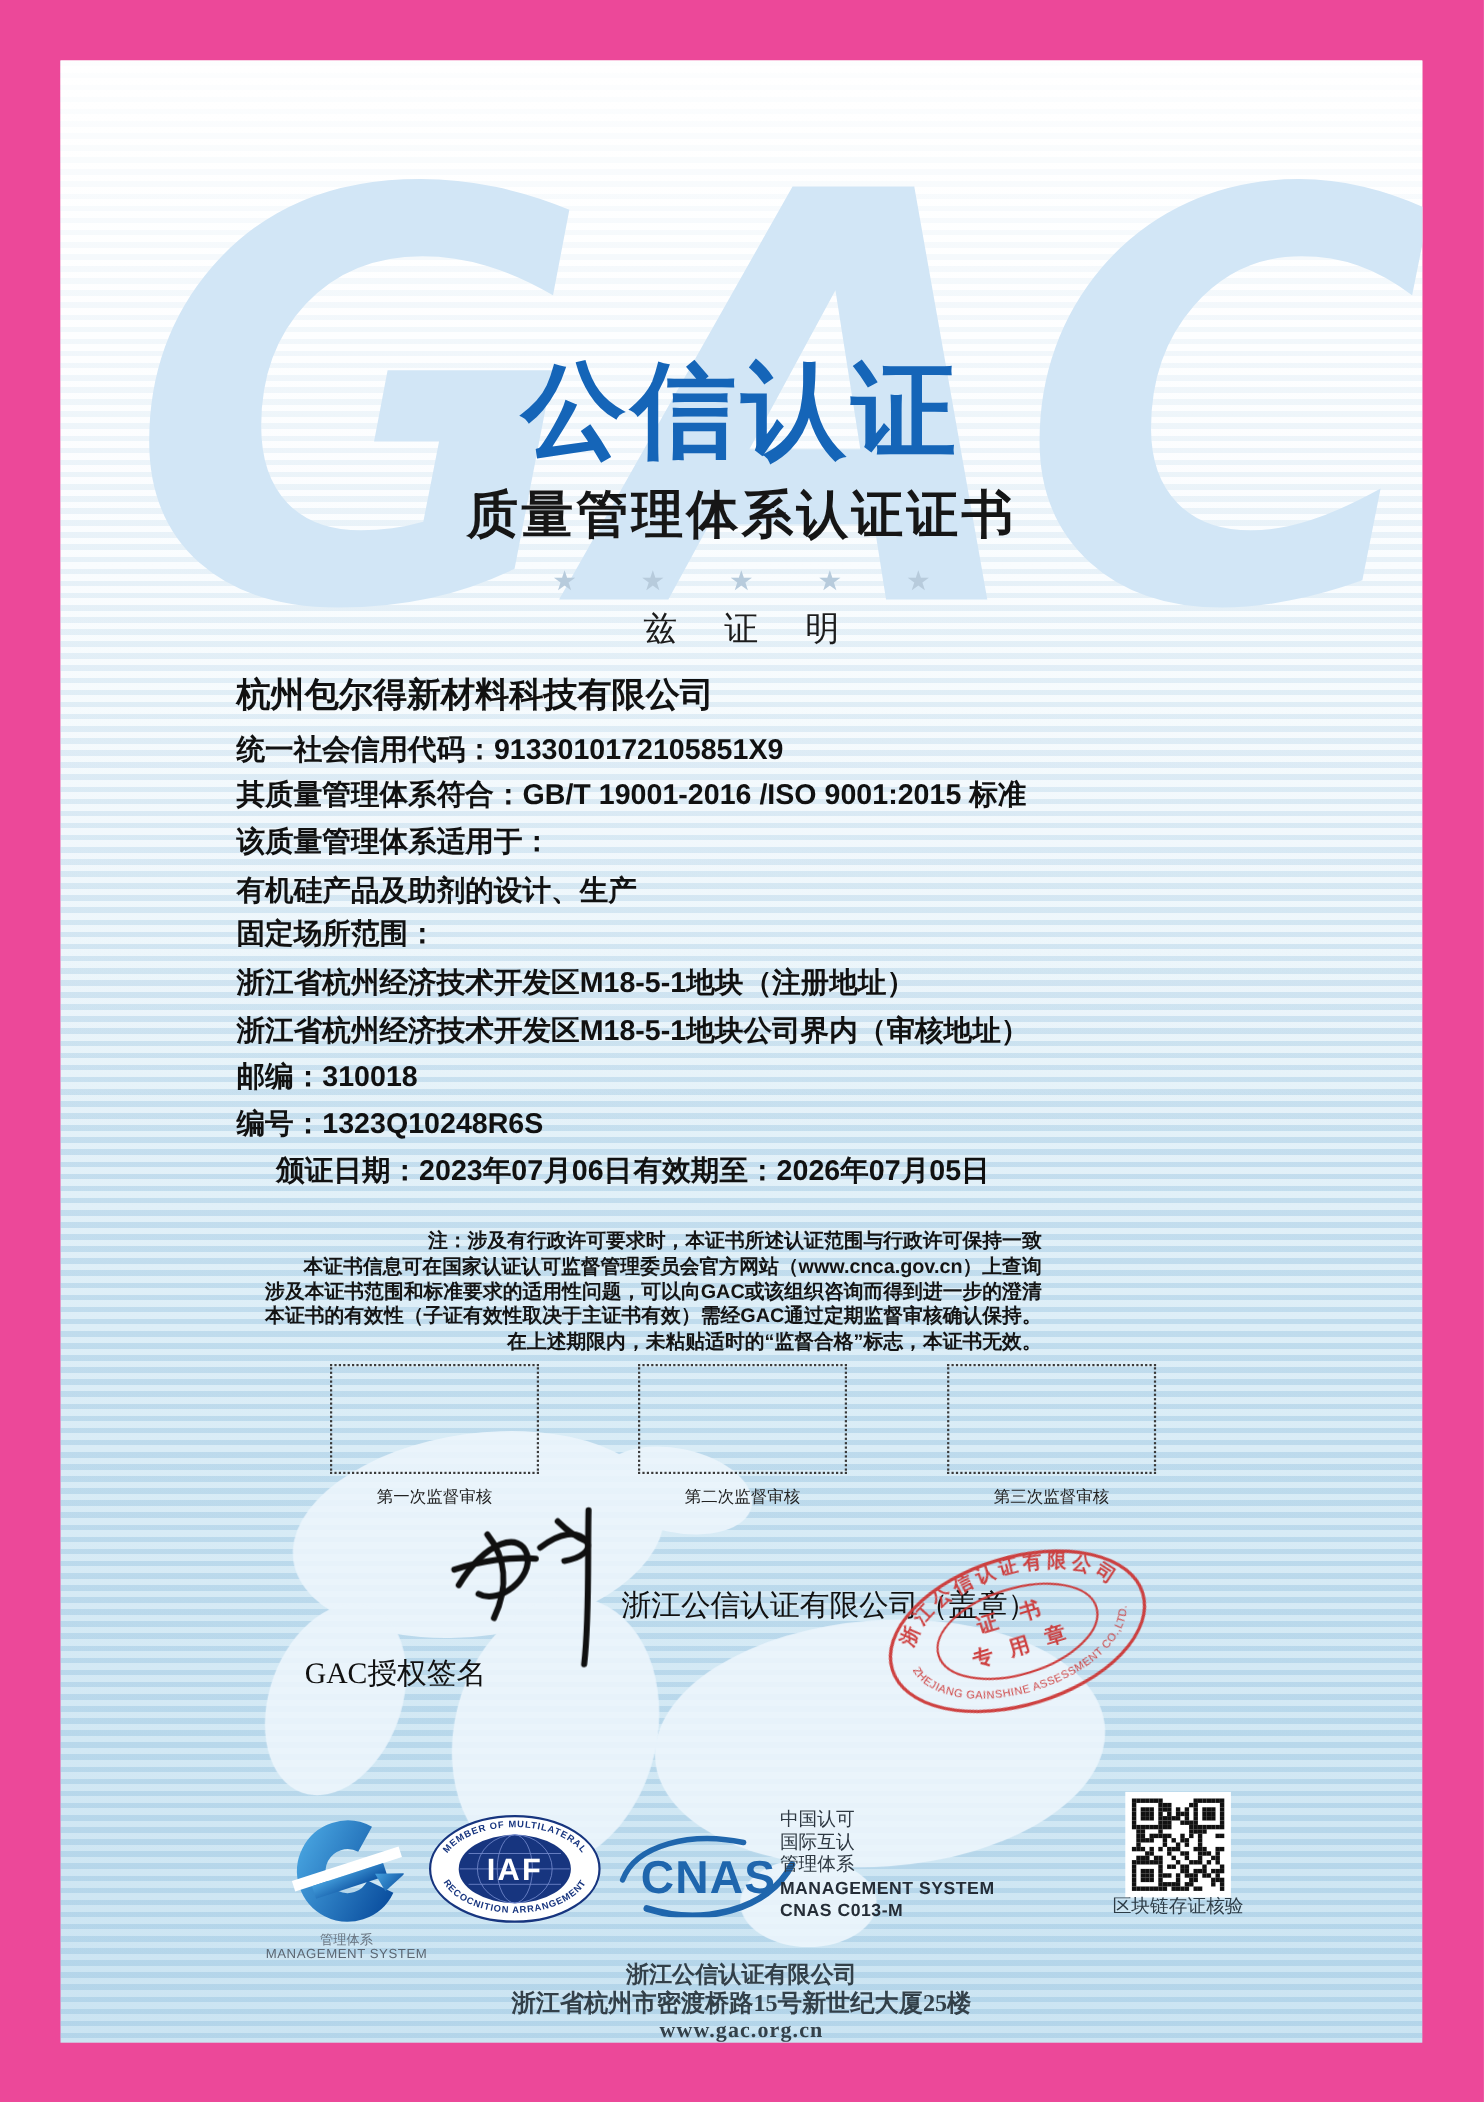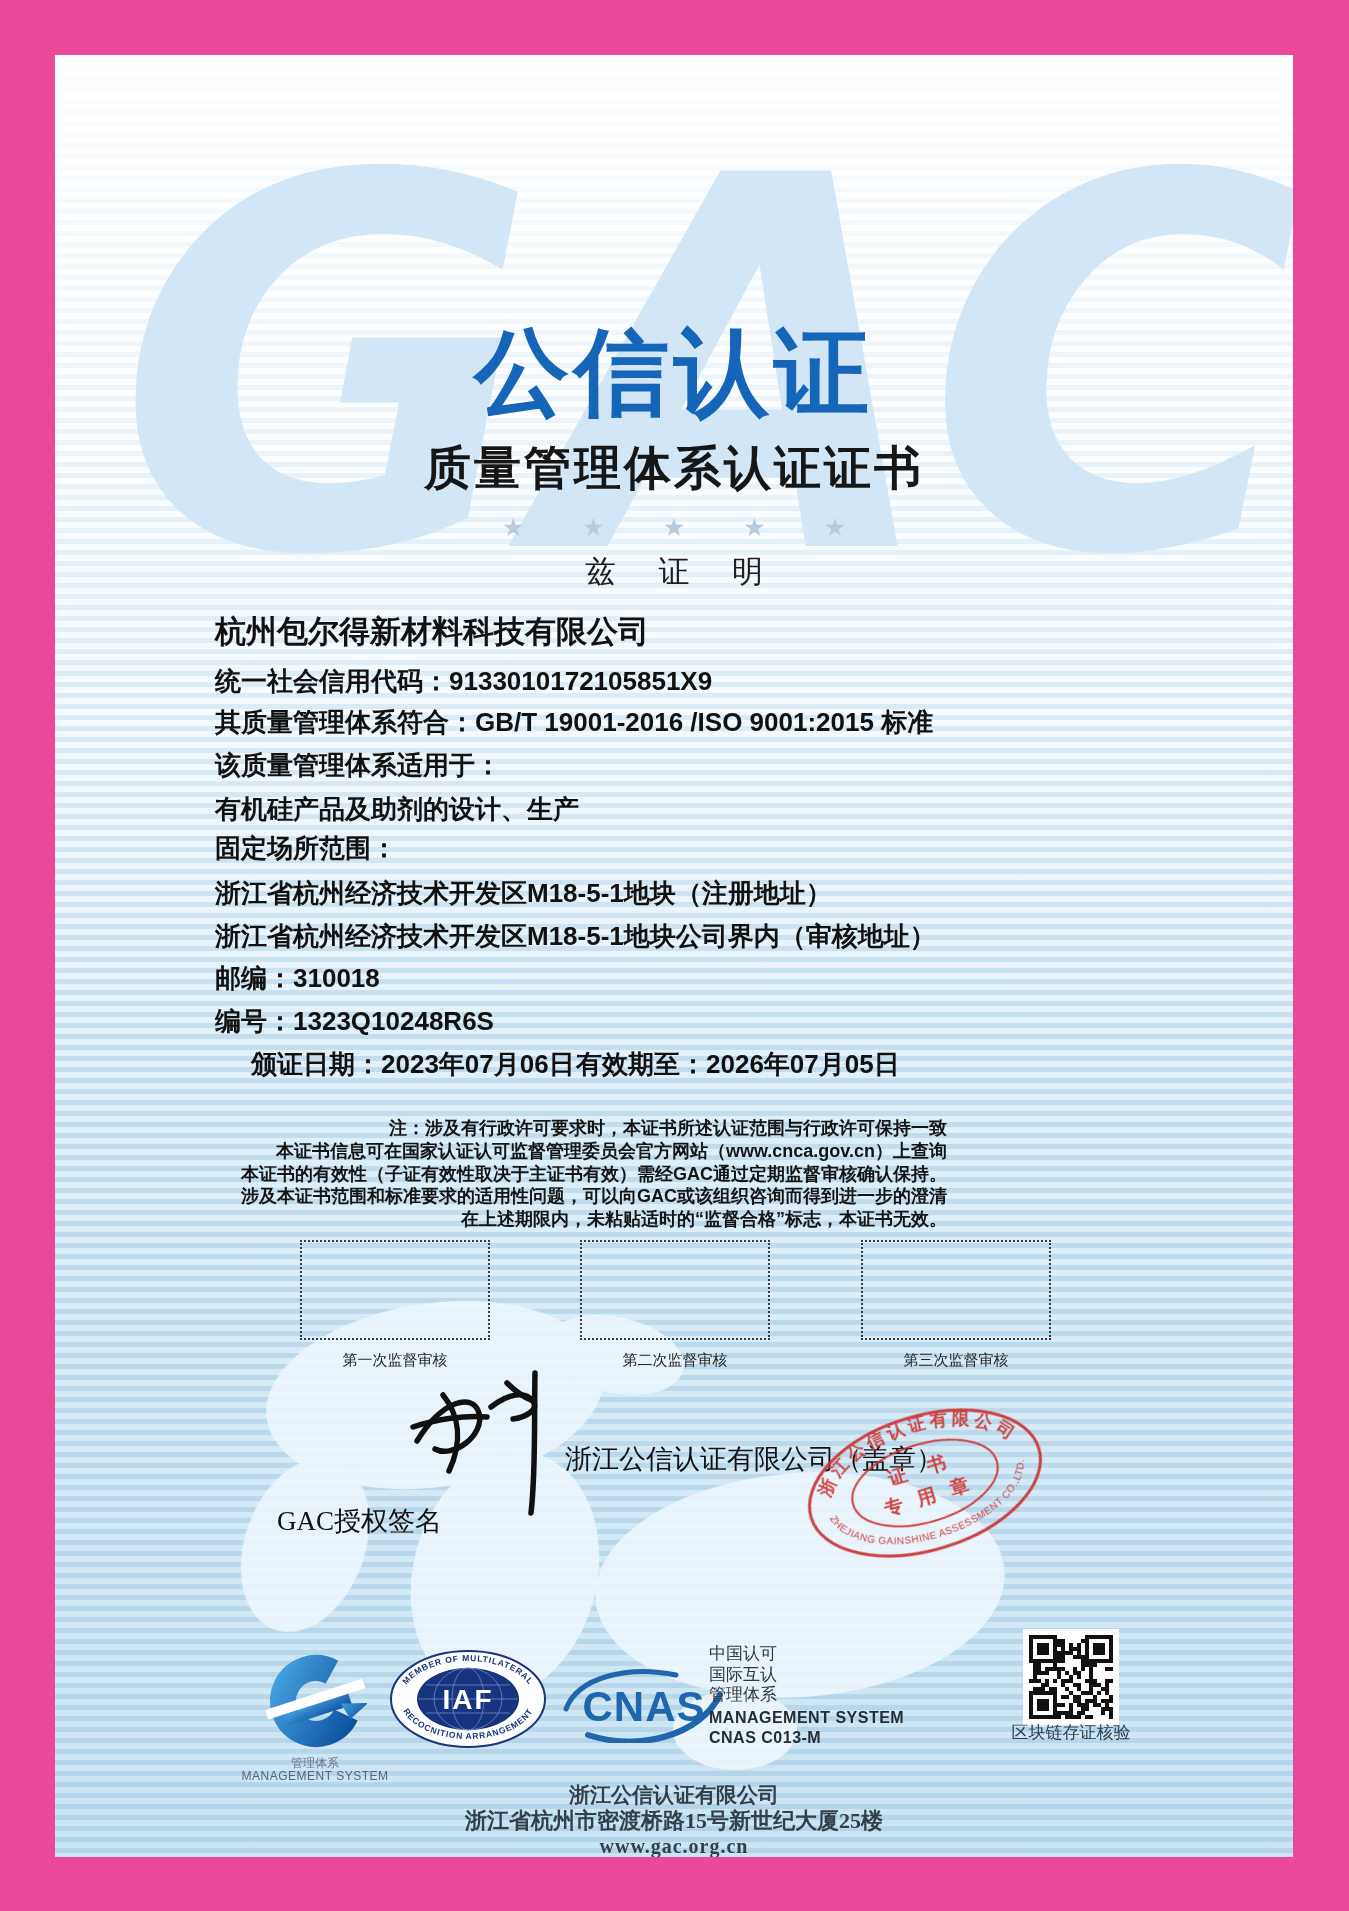--- a/index.html
+++ b/index.html
@@ -82,22 +82,22 @@
     <div class="bl" style="top:821px;">浙江省杭州经济技术开发区M18-5-1地块（注册地址）</div>
     <div class="bl" style="top:864px;">浙江省杭州经济技术开发区M18-5-1地块公司界内（审核地址）</div>
     <div class="bl" style="top:906px;">邮编：310018</div>
     <div class="bl" style="top:949px;">编号：1323Q10248R6S</div>
     <div class="bl" style="top:992px;margin-left:36px;">颁证日期：2023年07月06日</div>
     <div class="bl" style="top:992px;left:521px;">有效期至：2026年07月05日</div>
 
     <div class="note">
       <div>注：涉及有行政许可要求时，本证书所述认证范围与行政许可保持一致</div>
       <div>本证书信息可在国家认证认可监督管理委员会官方网站（www.cnca.gov.cn）上查询</div>
+      <div>涉及本证书范围和标准要求的适用性问题，可以向GAC或该组织咨询而得到进一步的澄清</div>
       <div>本证书的有效性（子证有效性取决于主证书有效）需经GAC通过定期监督审核确认保持。</div>
-      <div>涉及本证书范围和标准要求的适用性问题，可以向GAC或该组织咨询而得到进一步的澄清</div>
       <div>在上述期限内，未粘贴适时的“监督合格”标志，本证书无效。</div>
     </div>
 
     <div class="abox" style="left:245px;"></div>
     <div class="abox" style="left:525px;"></div>
     <div class="abox" style="left:806px;"></div>
     <div class="acap" style="left:245px;">第一次监督审核</div>
     <div class="acap" style="left:525px;">第二次监督审核</div>
     <div class="acap" style="left:806px;">第三次监督审核</div>
 

